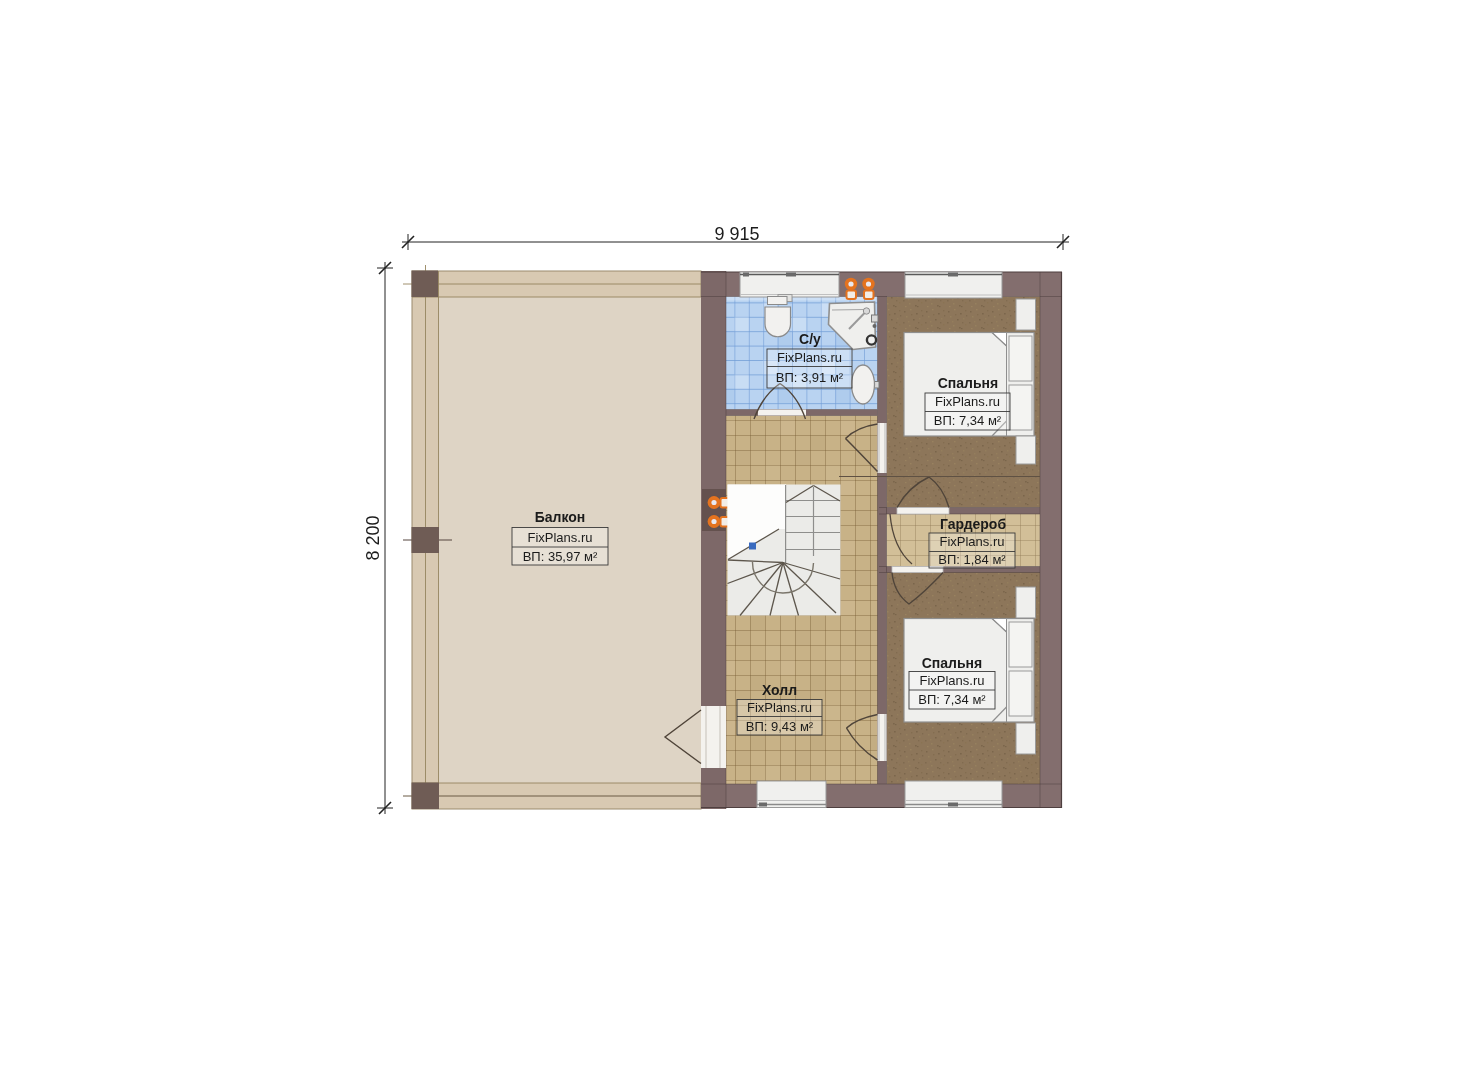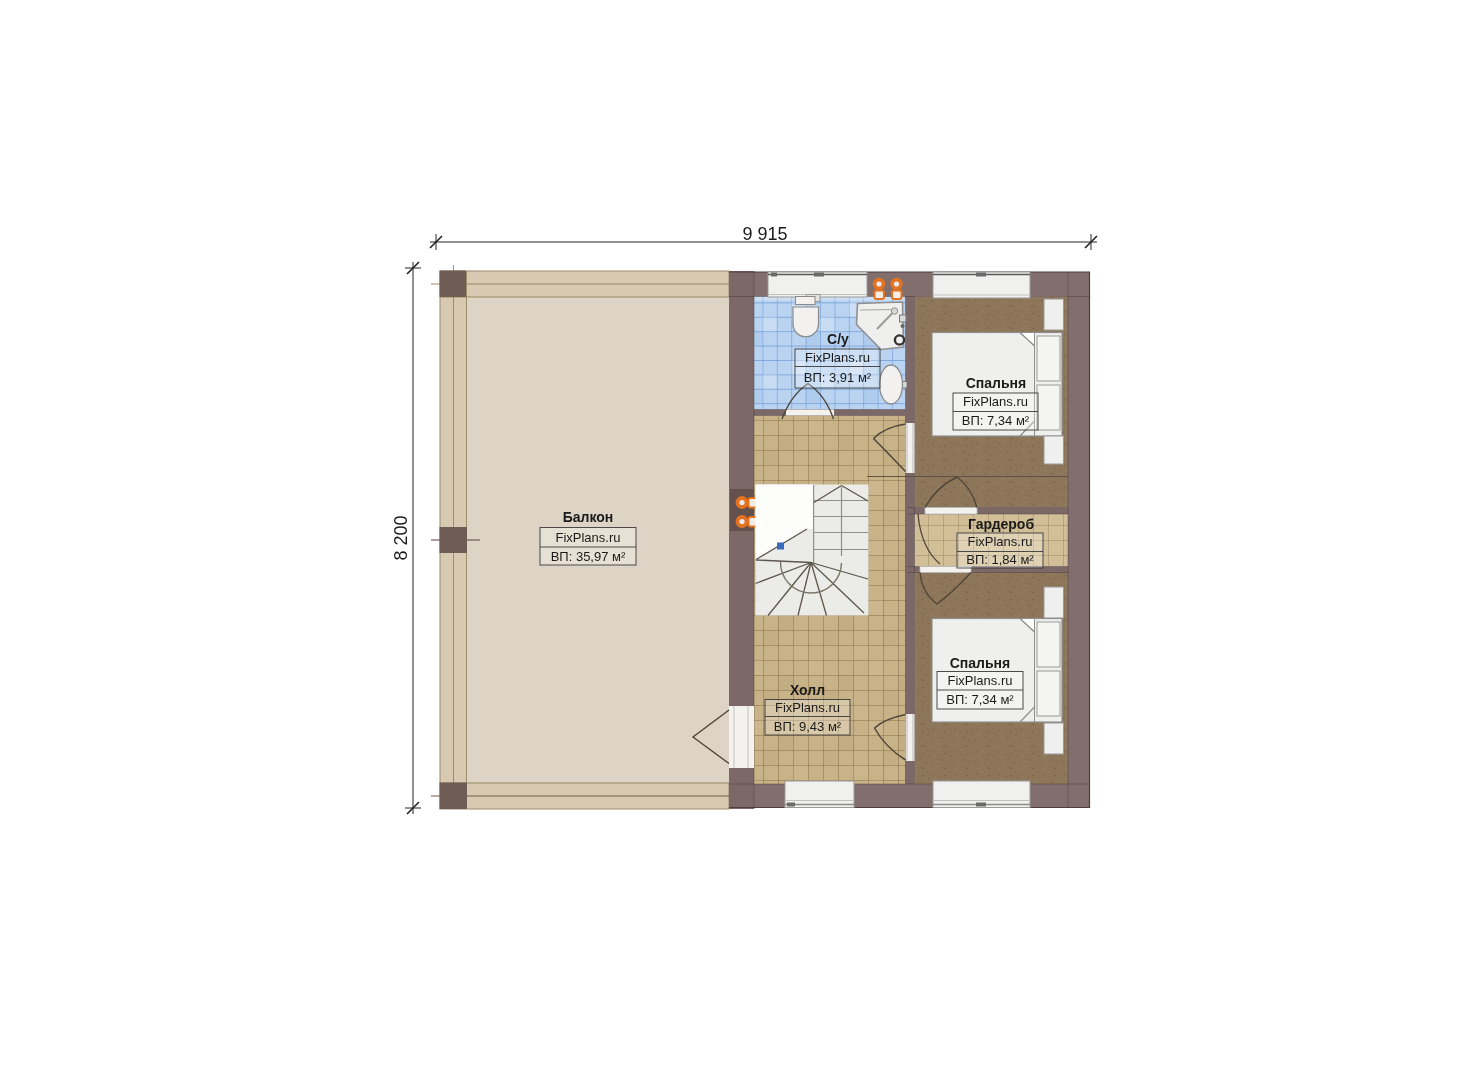--- a/index.html
+++ b/index.html
@@ -1,17 +1,17 @@
 <!DOCTYPE html>
 <html><head>
 <meta charset="utf-8">
 <style>
 html,body{margin:0;padding:0;background:#ffffff;}
 #page{position:relative;width:1164px;height:1080px;background:#ffffff;overflow:hidden;
-font-family:"Liberation Sans", sans-serif;padding-left:28px;}
+font-family:"Liberation Sans", sans-serif;}
 svg text{font-family:"Liberation Sans", sans-serif;fill:#1b1b1b;}
 </style>
 </head>
 <body>
 <div id="page">
 <svg width="1474" height="1080" viewBox="0 0 1474 1080" xmlns="http://www.w3.org/2000/svg">
 <defs>
 <pattern id="tile" width="15" height="15" patternUnits="userSpaceOnUse">
   <rect width="15" height="15" fill="#c8b287"></rect>
   <path d="M0 0H15M0 0V15" stroke="rgba(115,88,48,0.75)" stroke-width="1" fill="none"></path>

